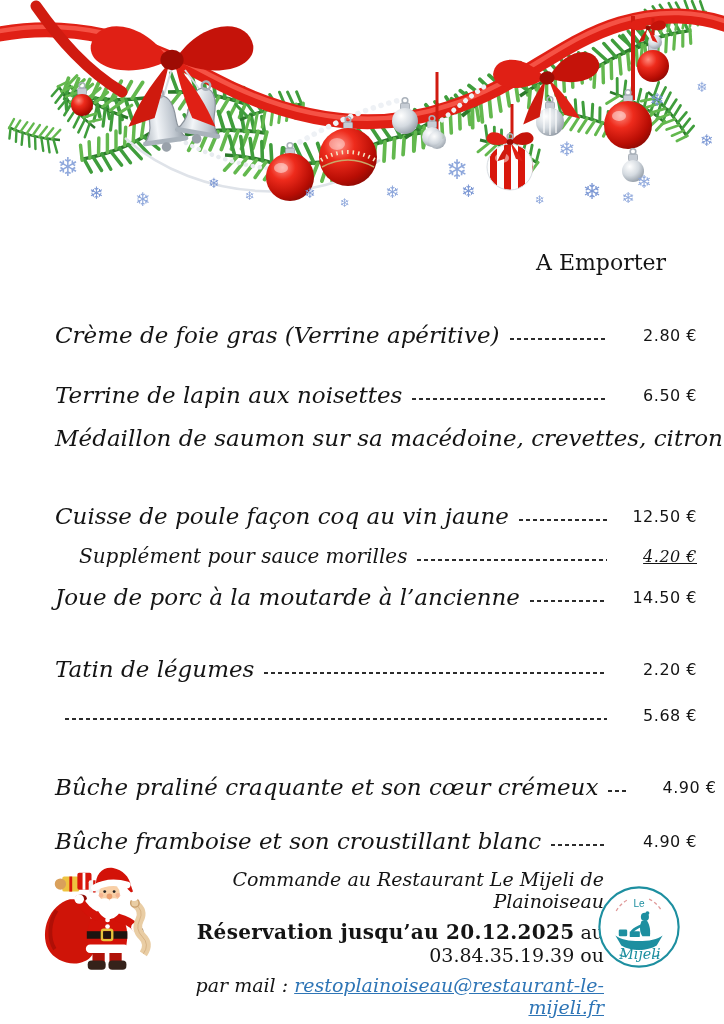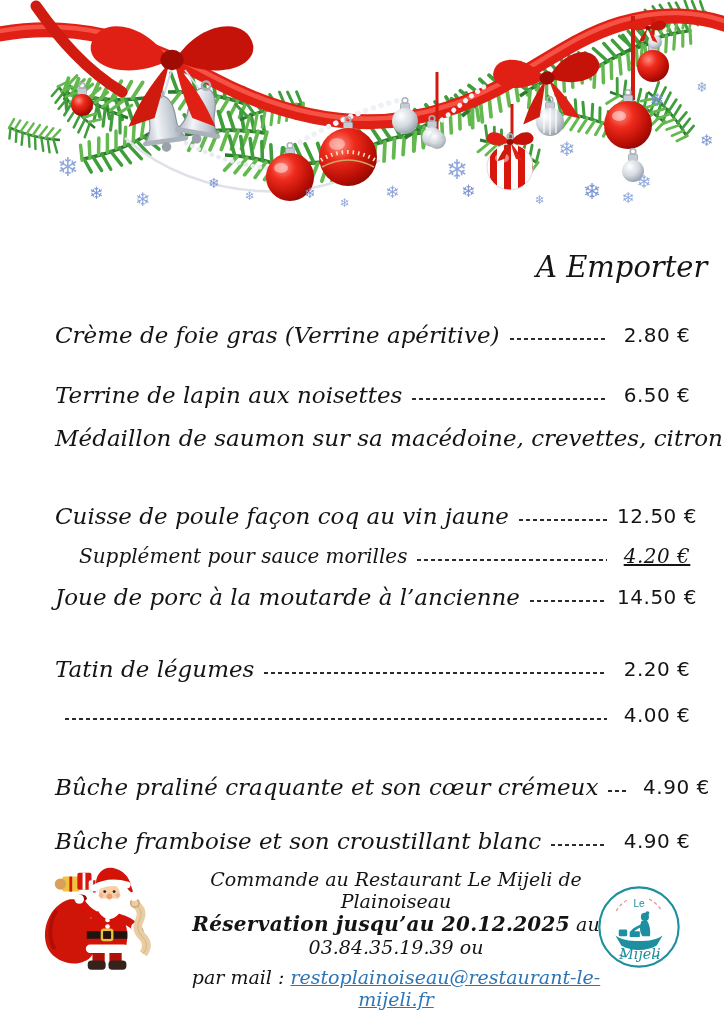--- a/index.html
+++ b/index.html
@@ -11,43 +11,43 @@
   .banner{position:absolute;left:0;top:0;width:724px;height:212px;}
   
   .title{
     position:absolute;left:62px;top:220px;
     font-size:42px;font-style:italic;font-weight:bold;letter-spacing:1px;
     line-height:1.15;border-bottom:4px solid #0e0e0e;padding:0 24px 4px 6px;
     white-space:nowrap;
   }
   .subtitle{
     position:absolute;left:536px;top:250px;
-    font-size:29px;font-style:italic;white-space:nowrap;
+    font-size:22px;white-space:nowrap;
   }
   
   .menu{position:absolute;left:55px;top:318px;width:642px;}
   .row{display:flex;align-items:center;height:34px;font-size:23px;font-style:italic;}
   .row .name{white-space:nowrap;}
   .row .leader{
     flex:1;min-width:18px;height:2px;margin:8px 10px 0 10px;
     background:repeating-linear-gradient(90deg,#2c2c2c 0 4px,transparent 4px 7px);
   }
   .row .price{
-    font-family:"DejaVu Sans",sans-serif;font-style:normal;font-size:20px;
-    min-width:80px;text-align:center;letter-spacing:.5px;white-space:nowrap;
+    font-family:"DejaVu Sans",sans-serif;font-style:normal;font-size:16px;
+    min-width:80px;text-align:right;letter-spacing:.5px;white-space:nowrap;
   }
   .row.sub{margin-left:24px;font-size:20px;}
   .row.sub .price{font-family:"DejaVu Serif",serif;font-style:italic;text-decoration:underline;}
   .mt26{margin-top:26px}.mt9{margin-top:9px}.mt32{margin-top:44px}.mt6{margin-top:6px}
   .mt7{margin-top:7px}.mt27{margin-top:38px}.mt12{margin-top:12px}.mt14{margin-top:20px}
   
   .santa{position:absolute;left:34px;top:852px;width:132px;height:132px;}
-  .footer-text{position:absolute;left:176px;top:868px;width:440px;text-align:center;}
+  .footer-text{position:absolute;left:164px;top:868px;width:440px;text-align:right;}
   .f1{font-size:19px;font-style:italic;}
-  .f2{font-size:19px;font-style:italic;margin-top:0;}
+  .f2{font-size:19px;margin-top:8px;}
   .f2 b{font-size:20px;letter-spacing:.3px;}
   .f3{font-size:19px;font-style:italic;margin-top:8px;}
   .f3 a{color:#2e75b6;text-decoration:underline;}
   .logo{position:absolute;left:596px;top:884px;width:86px;height:86px;}
 </style>
 </head>
 <body>
 
 <div class="page">
 
@@ -236,21 +236,21 @@
       <span class="leader"></span>
       <span class="price">14.50 €</span>
     </div>
     <div class="row mt27">
       <span class="name">Tatin de légumes</span>
       <span class="leader"></span>
       <span class="price">2.20 €</span>
     </div>
     <div class="row mt12">
       <span class="leader"></span>
-      <span class="price">4.00 €</span>
+      <span class="price">5.68 €</span>
     </div>
     <div class="row mt27">
       <span class="name">Bûche praliné craquante et son cœur crémeux</span>
       <span class="leader"></span>
       <span class="price">4.90 €</span>
     </div>
     <div class="row mt14">
       <span class="name">Bûche framboise et son croustillant blanc</span>
       <span class="leader"></span>
       <span class="price">4.90 €</span>

